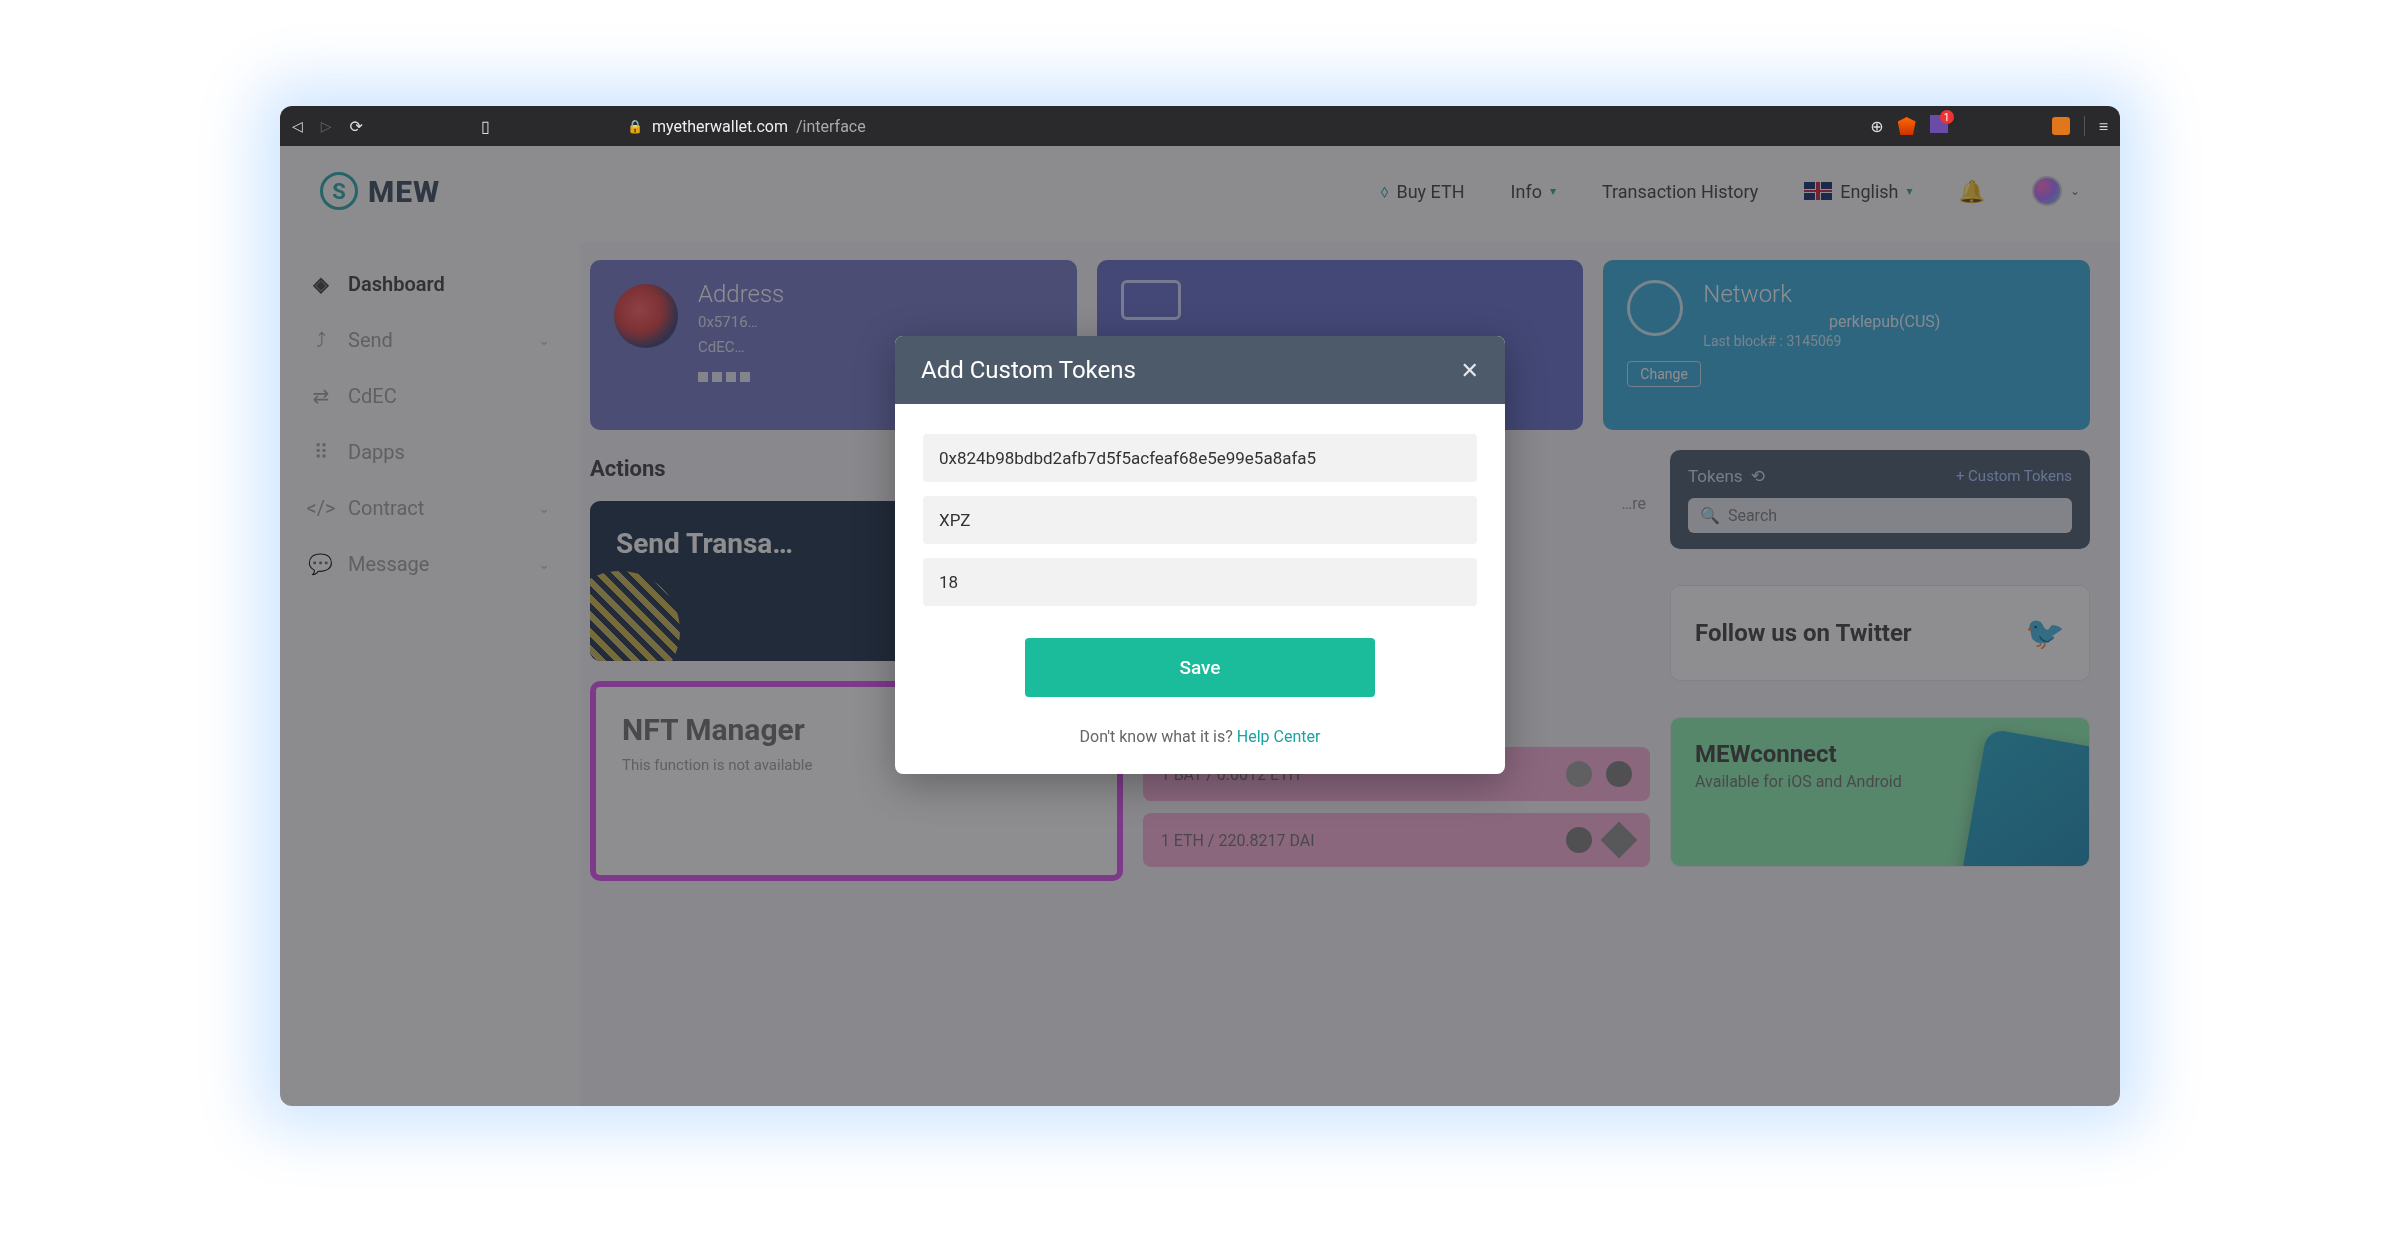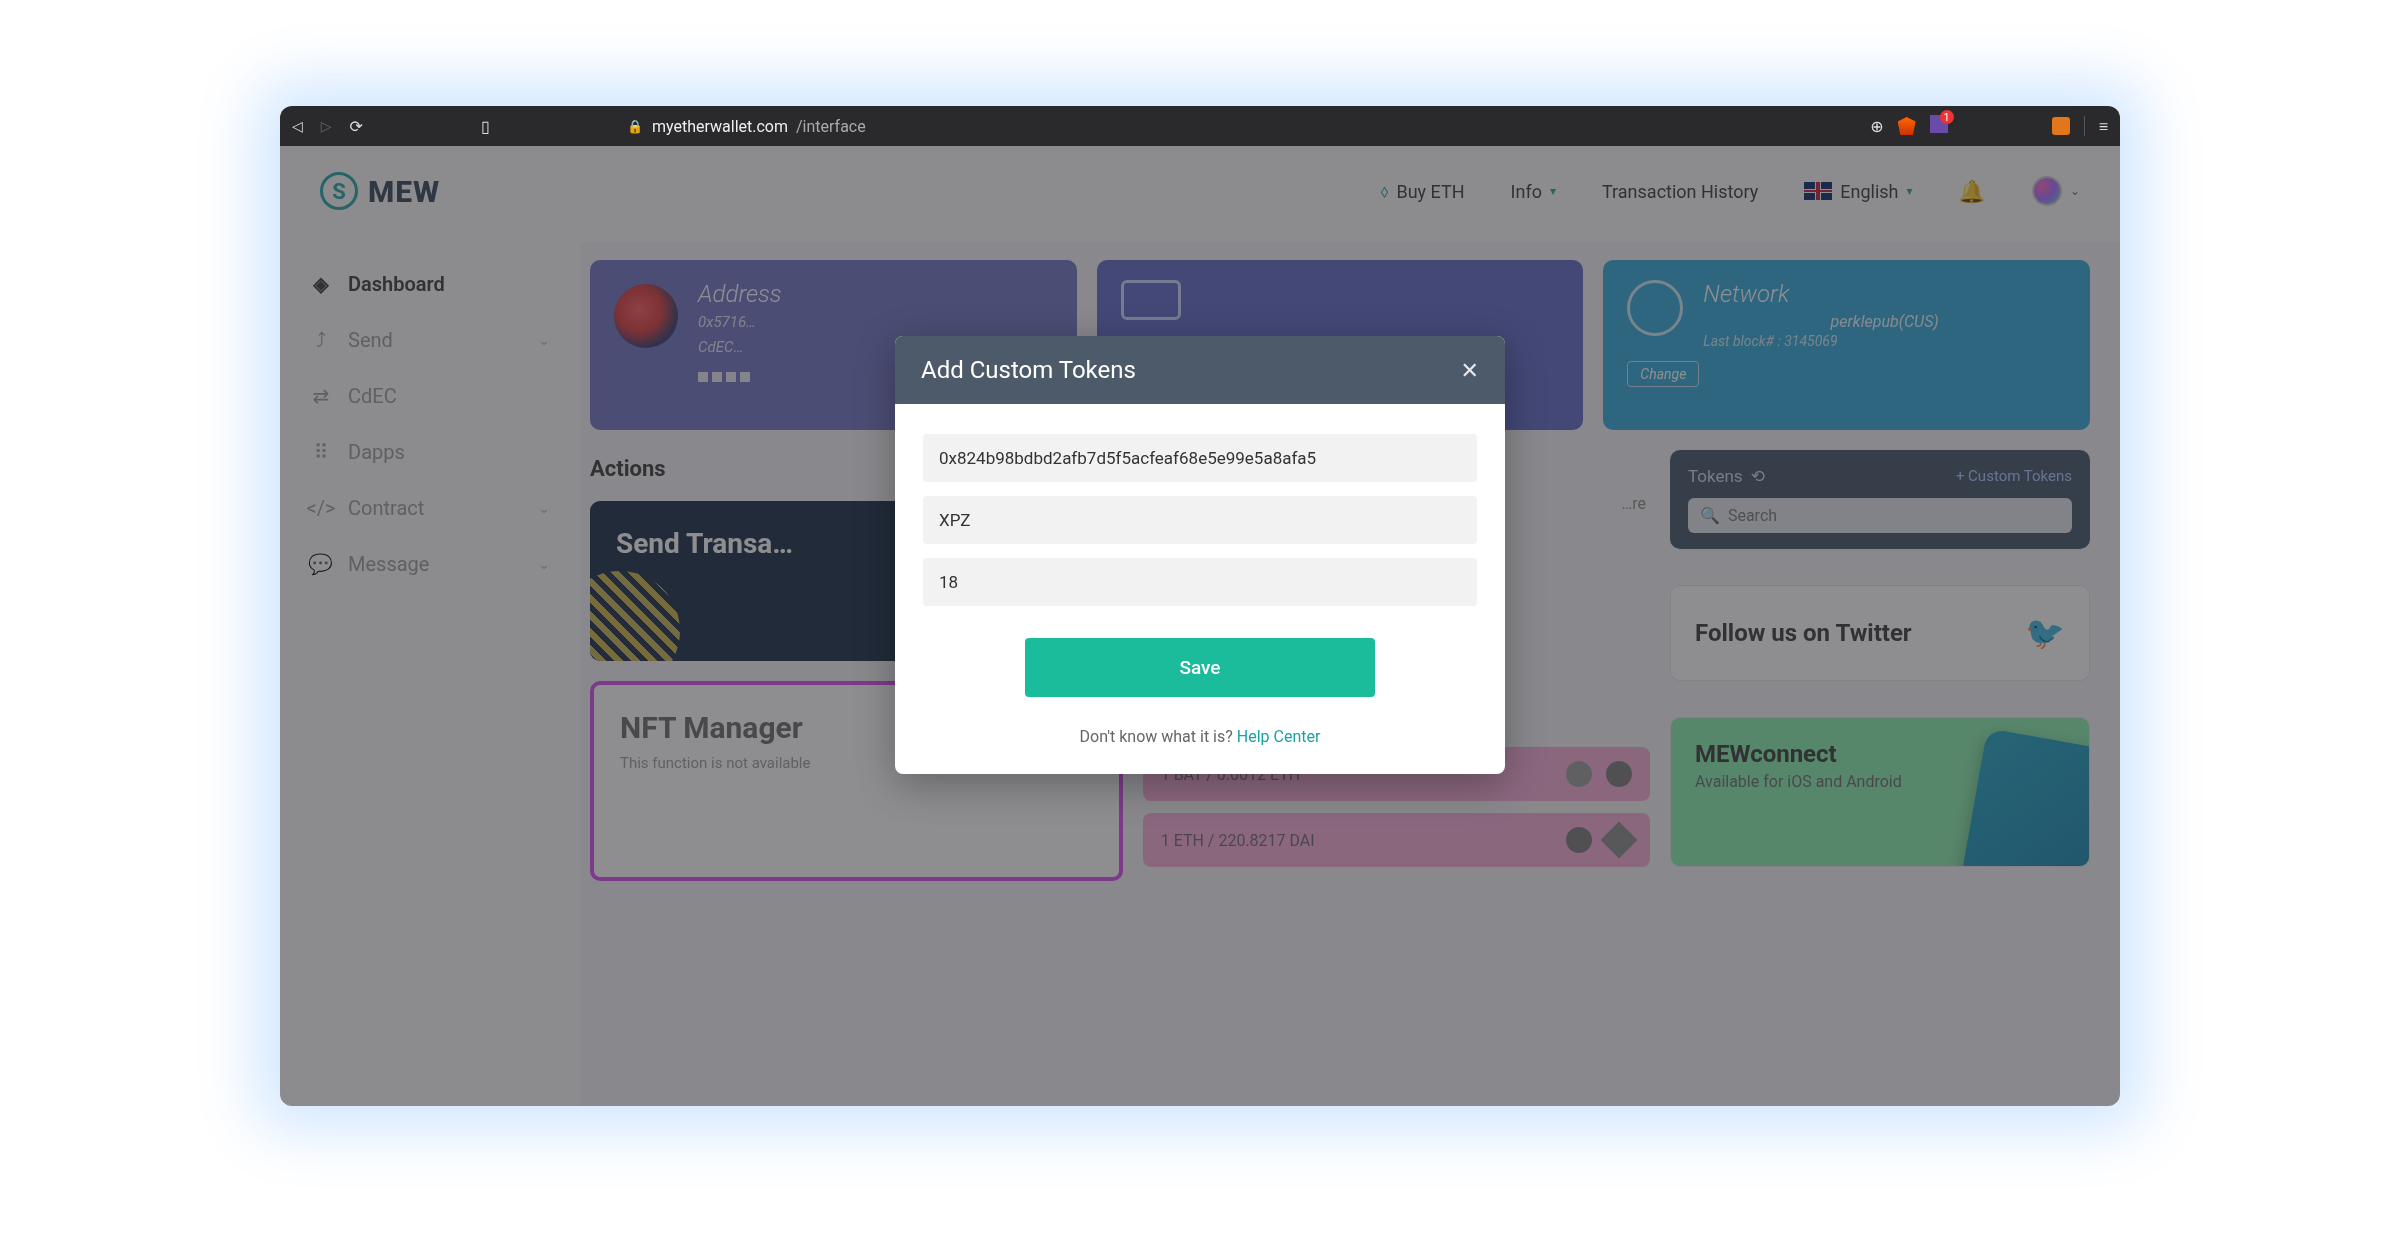--- a/index.html
+++ b/index.html
@@ -38,21 +38,21 @@
 
   .layout { display:flex; height: calc(100% - 90px); }
   .sidebar { width: 300px; padding: 20px 0 0 0; }
   .side-item { display:flex; align-items:center; gap:16px; padding: 16px 30px; color:#999; font-size:20px; cursor:pointer; }
   .side-item.active { color:#333; font-weight:600; }
   .side-item .chev { margin-left:auto; color:#bbb; font-size:14px; }
   .side-ico { width:22px; height:22px; display:flex; align-items:center; justify-content:center; color:inherit; }
 
   .main { flex:1; padding: 0 30px 30px 10px; background:#f4f4f5; overflow:hidden; border-radius: 8px 0 0 0; margin-top:6px;}
   .cards-row { display:flex; gap:20px; padding-top:18px;}
-  .card { border-radius:10px; padding:20px 24px; color:#fff; flex:1; min-height:170px; position:relative;font-style:italic; }
+  .card { border-radius:10px; padding:20px 24px; color:#fff; flex:1; min-height:170px; position:relative; }
   .card.addr { background:#6a6fc1; display:flex; gap:20px; }
   .card.addr .ava { width:64px; height:64px; border-radius:50%; background: radial-gradient(circle at 40% 40%, #f55, #d33 40%, #336 70%); margin-top:4px;}
   .card.addr .title { font-size:24px; font-weight:300; }
   .card.addr .sub { font-size:15px; opacity:.8; line-height:1.4; margin-top:4px;}
   .card.bal { background:#5964c4; }
   .card.bal .balico { width:60px; height:40px; border:3px solid #cfd4ff; border-radius:6px; display:inline-block; margin-bottom:8px;}
   .card.bal .title { font-size:24px; font-weight:300; }
   .card.net { background:#2aa6d8; }
   .card.net .circle { width:56px; height:56px; border:3px solid #cdeaf6; border-radius:50%; float:left; margin-right:20px;}
   .card.net .title { font-size:24px; font-weight:300; }
@@ -62,21 +62,21 @@
 
   .qr { margin-top:14px; display:flex; gap:4px;}
   .qr span{ width:10px; height:10px; background:#fff; opacity:.85; display:inline-block;}
 
   .actions-row { display:flex; gap:20px; margin-top:20px; }
   .actions-left { flex:1.05; display:flex; flex-direction:column; gap:20px; }
   .actions-title { font-size:22px; font-weight:700; color:#333; margin-top:6px; }
   .tile { border-radius:10px; padding:26px; font-size:28px; font-weight:700; color:#fff; position:relative; overflow:hidden; }
   .tile.send { background:#10253f; height:160px;}
   .tile.send::before{content:""; position:absolute; left:-30px; bottom:-30px; width:120px; height:120px; border-radius:50%; background: repeating-linear-gradient(45deg,#c9b24a 0 6px, transparent 6px 12px);}
-  .tile.nft { background:#fff; color:#555; height:200px; border:4px solid #d946ef;}
+  .tile.nft { background:#fff; color:#555; height:200px; border:6px solid #d946ef;}
   .tile.nft .t { font-size:30px; font-weight:700; color:#666; line-height:1.1;}
   .tile.nft .s { font-size:15px; font-weight:400; color:#999; margin-top:10px;}
 
   .actions-mid { flex:1; display:flex; flex-direction:column; gap:12px; padding-top:44px;}
   .rate-row { background:#f9a8d4; border-radius:8px; padding:14px 18px; display:flex; align-items:center; gap:14px; color:#666; font-family: monospace; font-size:16px;}
   .rate-row .coin { width:26px; height:26px; border-radius:50%; background:#999; display:inline-block;}
   .rate-row .coin2 { width:26px; height:26px; background:#888; display:inline-block; transform:rotate(45deg);}
 
   .rightcol { width:420px; display:flex; flex-direction:column; gap:36px; }
   .tokens-panel { background:#3d4e63; border-radius:10px; padding:16px 18px; }

